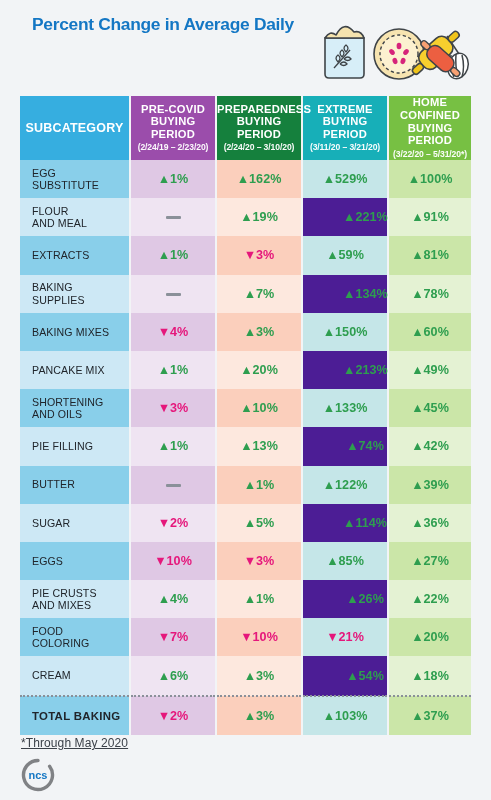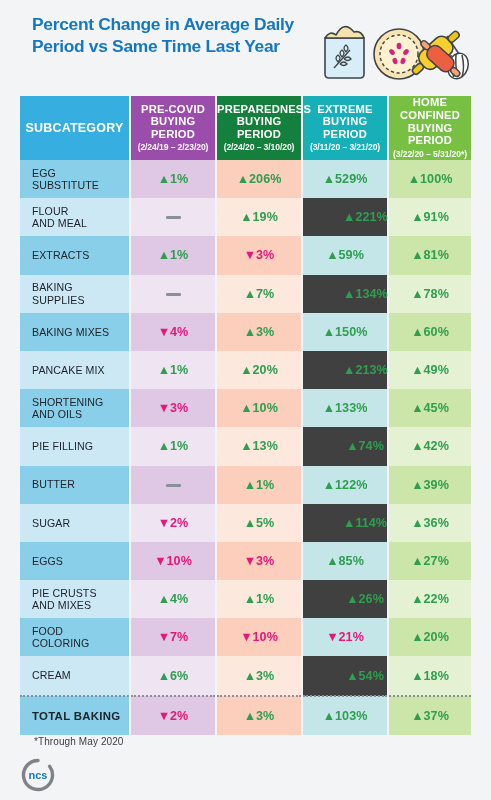--- a/index.html
+++ b/index.html
@@ -113,21 +113,21 @@
   tr.band-a td.label { background: #89CFEA; }
   tr.band-a td.v0 { background: #DFC8E4; }
   tr.band-a td.v1 { background: #FBCFBC; }
   tr.band-a td.v2 { background: #C5E6E8; }
   tr.band-a td.v3 { background: #CBE6A8; }
 
   
   tr.band-b td.label { background: #CDE8F5; }
   tr.band-b td.v0 { background: #EFE4F2; }
   tr.band-b td.v1 { background: #FDE8DE; margin-left: 16px; }
-  tr.band-b td.v2 { background: #404040; padding-left: 40px; }
+  tr.band-b td.v2 { background: #4c1d95; padding-left: 40px; }
   tr.band-b td.v3 { background: #E4F2D3; }
 
   tr.total td {
     border-top: 2px dotted #8a9099;
   }
   tr.total td.label {
     font-weight: bold;
     font-size: 11.4px;
     letter-spacing: 0.3px;
   }
@@ -139,40 +139,40 @@
     width: 15px;
     height: 3px;
     background: #8a9099;
     vertical-align: middle;
     border-radius: 1px;
   }
 
   
   .footnote {
     position: absolute;
-    left: 34px;
+    left: 21px;
     top: 736px;
-    font-size: 10px;
+    font-size: 12px;
     color: #3b4149;
     letter-spacing: 0.1px;
+    text-decoration: underline;
   }
   .logo {
     position: absolute;
     left: 20px;
     top: 757px;
     width: 36px;
     height: 36px;
   }
 </style>
 </head>
 <body>
 
 <div class="title-wrap">
   <div class="title-line">Percent Change in Average Daily</div>
-  <div class="title-line">Period vs Same Time Last Year</div>
 </div>
 
 <div class="header-art">
   <svg width="160" height="76" viewBox="0 0 160 76" xmlns="http://www.w3.org/2000/svg">
 
     <g>
       <path d="M9 28 L9 64 Q9 68 13 68 L44 68 Q48 68 48 64 L48 28 Z" fill="#d7eef8" stroke="#3f4448" stroke-width="1.6"></path>
       <path d="M9 28 Q14 20 20 25 Q28 10 38 22 Q45 20 48 28 Z" fill="#f5e3ae" stroke="#3f4448" stroke-width="1.6" stroke-linejoin="round"></path>
       <g stroke="#3f4448" stroke-width="1.3" fill="none">
         <path d="M18 58 L34 40"></path>
@@ -253,21 +253,21 @@
       </th>
     </tr>
   </thead>
   <tbody id="tbody">
       <tr class="band-a">
         <td class="label">
           <div>EGG</div>
           <div>SUBSTITUTE</div>
         </td>
         <td class="v0"><span class="up">▲1%</span></td>
-        <td class="v1"><span class="up">▲206%</span></td>
+        <td class="v1"><span class="up">▲162%</span></td>
         <td class="v2"><span class="up">▲529%</span></td>
         <td class="v3"><span class="up">▲100%</span></td>
       </tr>
       <tr class="band-b">
         <td class="label">
           <div>FLOUR</div>
           <div>AND MEAL</div>
         </td>
         <td class="v0"><span class="dash"></span></td>
         <td class="v1"><span class="up">▲19%</span></td>

